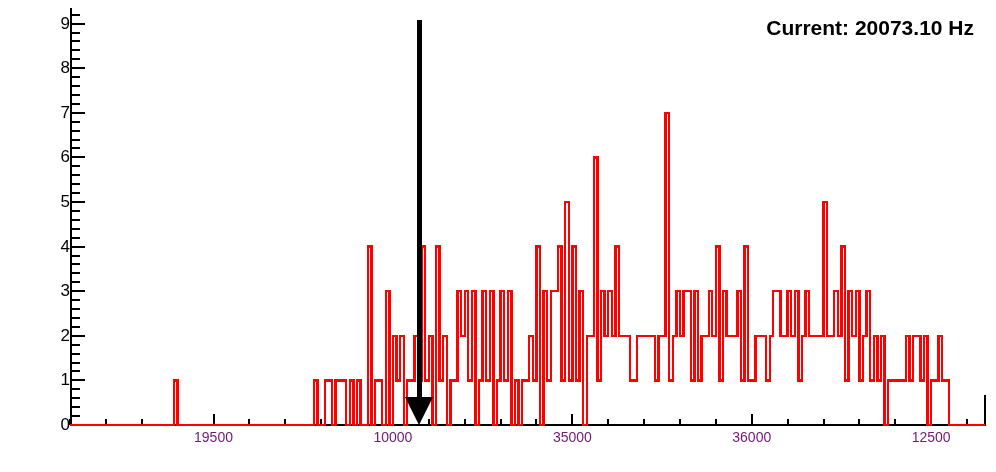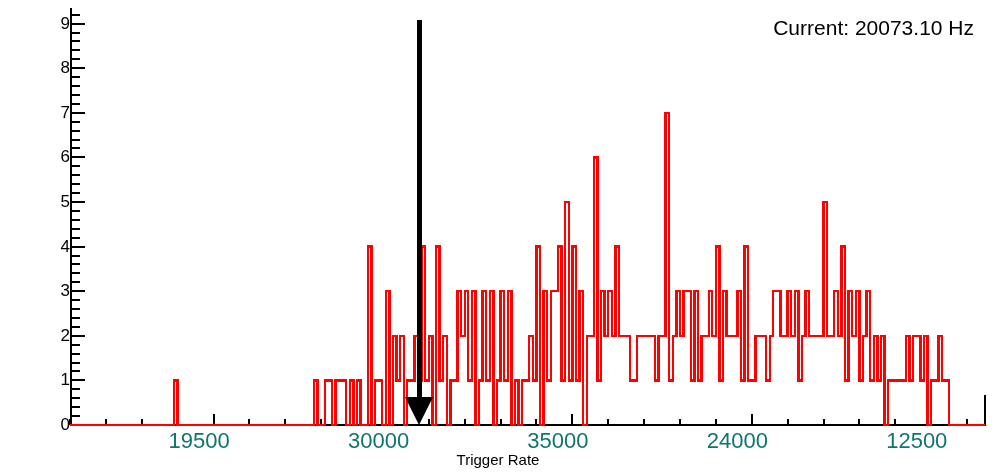--- a/index.html
+++ b/index.html
@@ -15,36 +15,36 @@
   .ytick.major{width:13px;}
   .ytick.minor{width:8px;}
   .ylabel{position:absolute;right:926px;width:40px;text-align:right;
           font-size:17px;color:#000;line-height:1;}
 
   
   .xtick{position:absolute;background:#000;width:2px;top:414px;}
   .xtick.major{height:11px;}
   .xtick.minor{height:6px;top:419px;}
   .xlabel{position:absolute;top:430px;width:90px;margin-left:-45px;
-          font-size:22px;color:#0f766e;line-height:1;}
+          text-align:center;font-size:14px;color:#701a75;line-height:1;}
   #xtitle{position:absolute;top:452px;left:0;width:996px;text-align:center;
           font-size:15px;color:#000;line-height:1;}
 
   
   #hist{position:absolute;left:70px;top:8px;width:915px;height:417px;}
   #hist svg{display:block;}
 
   
   #marker{position:absolute;}
   #marker .shaft{position:absolute;width:5px;background:#000;}
   #marker .head{position:absolute;width:0;height:0;}
 
   
   #current-label{position:absolute;right:22px;top:16px;
-        font-size:21px;font-weight:normal;color:#000;white-space:nowrap;}
+        font-size:21px;font-weight:bold;color:#000;white-space:nowrap;}
 </style>
 </head>
 <body>
 
 <div id="root">
 
   <div id="axis-left"></div>
   <div id="axis-bottom"></div>
   <div id="axis-right-stub"></div>
 
@@ -129,34 +129,33 @@
       <div class="xtick minor" style="left: 679px;"></div>
       <div class="xtick minor" style="left: 714.882px;"></div>
       <div class="xtick major" style="left: 750.765px;"></div>
       <div class="xtick minor" style="left: 786.647px;"></div>
       <div class="xtick minor" style="left: 822.529px;"></div>
       <div class="xtick minor" style="left: 858.412px;"></div>
       <div class="xtick minor" style="left: 894.294px;"></div>
       <div class="xtick major" style="left: 930.176px;"></div>
       <div class="xtick minor" style="left: 966.059px;"></div>
       <div class="xlabel" style="left: 213.529px;">19500</div>
-      <div class="xlabel" style="left: 392.941px;">30000</div>
+      <div class="xlabel" style="left: 392.941px;">10000</div>
       <div class="xlabel" style="left: 572.353px;">35000</div>
-      <div class="xlabel" style="left: 751.765px;">24000</div>
+      <div class="xlabel" style="left: 751.765px;">36000</div>
       <div class="xlabel" style="left: 931.176px;">12500</div>
     </div>
 
   <div id="hist">
       <svg width="915" height="419">
         <path d="M0.00 417.00 L0.00 417.00 L3.59 417.00 L3.59 417.00 L7.18 417.00 L7.18 417.00 L10.76 417.00 L10.76 417.00 L14.35 417.00 L14.35 417.00 L17.94 417.00 L17.94 417.00 L21.53 417.00 L21.53 417.00 L25.12 417.00 L25.12 417.00 L28.71 417.00 L28.71 417.00 L32.29 417.00 L32.29 417.00 L35.88 417.00 L35.88 417.00 L39.47 417.00 L39.47 417.00 L43.06 417.00 L43.06 417.00 L46.65 417.00 L46.65 417.00 L50.24 417.00 L50.24 417.00 L53.82 417.00 L53.82 417.00 L57.41 417.00 L57.41 417.00 L61.00 417.00 L61.00 417.00 L64.59 417.00 L64.59 417.00 L68.18 417.00 L68.18 417.00 L71.76 417.00 L71.76 417.00 L75.35 417.00 L75.35 417.00 L78.94 417.00 L78.94 417.00 L82.53 417.00 L82.53 417.00 L86.12 417.00 L86.12 417.00 L89.71 417.00 L89.71 417.00 L93.29 417.00 L93.29 417.00 L96.88 417.00 L96.88 417.00 L100.47 417.00 L100.47 417.00 L104.06 417.00 L104.06 372.40 L107.65 372.40 L107.65 417.00 L111.24 417.00 L111.24 417.00 L114.82 417.00 L114.82 417.00 L118.41 417.00 L118.41 417.00 L122.00 417.00 L122.00 417.00 L125.59 417.00 L125.59 417.00 L129.18 417.00 L129.18 417.00 L132.76 417.00 L132.76 417.00 L136.35 417.00 L136.35 417.00 L139.94 417.00 L139.94 417.00 L143.53 417.00 L143.53 417.00 L147.12 417.00 L147.12 417.00 L150.71 417.00 L150.71 417.00 L154.29 417.00 L154.29 417.00 L157.88 417.00 L157.88 417.00 L161.47 417.00 L161.47 417.00 L165.06 417.00 L165.06 417.00 L168.65 417.00 L168.65 417.00 L172.24 417.00 L172.24 417.00 L175.82 417.00 L175.82 417.00 L179.41 417.00 L179.41 417.00 L183.00 417.00 L183.00 417.00 L186.59 417.00 L186.59 417.00 L190.18 417.00 L190.18 417.00 L193.76 417.00 L193.76 417.00 L197.35 417.00 L197.35 417.00 L200.94 417.00 L200.94 417.00 L204.53 417.00 L204.53 417.00 L208.12 417.00 L208.12 417.00 L211.71 417.00 L211.71 417.00 L215.29 417.00 L215.29 417.00 L218.88 417.00 L218.88 417.00 L222.47 417.00 L222.47 417.00 L226.06 417.00 L226.06 417.00 L229.65 417.00 L229.65 417.00 L233.24 417.00 L233.24 417.00 L236.82 417.00 L236.82 417.00 L240.41 417.00 L240.41 417.00 L244.00 417.00 L244.00 372.40 L247.59 372.40 L247.59 417.00 L251.18 417.00 L251.18 417.00 L254.76 417.00 L254.76 372.40 L258.35 372.40 L258.35 372.40 L261.94 372.40 L261.94 417.00 L265.53 417.00 L265.53 372.40 L269.12 372.40 L269.12 372.40 L272.71 372.40 L272.71 372.40 L276.29 372.40 L276.29 417.00 L279.88 417.00 L279.88 372.40 L283.47 372.40 L283.47 417.00 L287.06 417.00 L287.06 372.40 L290.65 372.40 L290.65 417.00 L294.24 417.00 L294.24 417.00 L297.82 417.00 L297.82 238.60 L301.41 238.60 L301.41 417.00 L305.00 417.00 L305.00 372.40 L308.59 372.40 L308.59 372.40 L312.18 372.40 L312.18 417.00 L315.76 417.00 L315.76 283.20 L319.35 283.20 L319.35 417.00 L322.94 417.00 L322.94 327.80 L326.53 327.80 L326.53 372.40 L330.12 372.40 L330.12 327.80 L333.71 327.80 L333.71 417.00 L337.29 417.00 L337.29 372.40 L340.88 372.40 L340.88 372.40 L344.47 372.40 L344.47 327.80 L348.06 327.80 L348.06 372.40 L351.65 372.40 L351.65 238.60 L355.24 238.60 L355.24 372.40 L358.82 372.40 L358.82 327.80 L362.41 327.80 L362.41 417.00 L366.00 417.00 L366.00 238.60 L369.59 238.60 L369.59 372.40 L373.18 372.40 L373.18 327.80 L376.76 327.80 L376.76 417.00 L380.35 417.00 L380.35 372.40 L383.94 372.40 L383.94 372.40 L387.53 372.40 L387.53 283.20 L391.12 283.20 L391.12 327.80 L394.71 327.80 L394.71 283.20 L398.29 283.20 L398.29 372.40 L401.88 372.40 L401.88 283.20 L405.47 283.20 L405.47 417.00 L409.06 417.00 L409.06 372.40 L412.65 372.40 L412.65 283.20 L416.24 283.20 L416.24 372.40 L419.82 372.40 L419.82 283.20 L423.41 283.20 L423.41 417.00 L427.00 417.00 L427.00 372.40 L430.59 372.40 L430.59 283.20 L434.18 283.20 L434.18 372.40 L437.76 372.40 L437.76 283.20 L441.35 283.20 L441.35 417.00 L444.94 417.00 L444.94 372.40 L448.53 372.40 L448.53 417.00 L452.12 417.00 L452.12 372.40 L455.71 372.40 L455.71 372.40 L459.29 372.40 L459.29 327.80 L462.88 327.80 L462.88 372.40 L466.47 372.40 L466.47 238.60 L470.06 238.60 L470.06 417.00 L473.65 417.00 L473.65 283.20 L477.24 283.20 L477.24 372.40 L480.82 372.40 L480.82 283.20 L484.41 283.20 L484.41 283.20 L488.00 283.20 L488.00 238.60 L491.59 238.60 L491.59 372.40 L495.18 372.40 L495.18 194.01 L498.76 194.01 L498.76 372.40 L502.35 372.40 L502.35 238.60 L505.94 238.60 L505.94 372.40 L509.53 372.40 L509.53 283.20 L513.12 283.20 L513.12 417.00 L516.71 417.00 L516.71 327.80 L520.29 327.80 L520.29 327.80 L523.88 327.80 L523.88 149.41 L527.47 149.41 L527.47 372.40 L531.06 372.40 L531.06 283.20 L534.65 283.20 L534.65 327.80 L538.24 327.80 L538.24 283.20 L541.82 283.20 L541.82 327.80 L545.41 327.80 L545.41 238.60 L549.00 238.60 L549.00 327.80 L552.59 327.80 L552.59 327.80 L556.18 327.80 L556.18 327.80 L559.76 327.80 L559.76 372.40 L563.35 372.40 L563.35 372.40 L566.94 372.40 L566.94 327.80 L570.53 327.80 L570.53 327.80 L574.12 327.80 L574.12 327.80 L577.71 327.80 L577.71 327.80 L581.29 327.80 L581.29 327.80 L584.88 327.80 L584.88 372.40 L588.47 372.40 L588.47 327.80 L592.06 327.80 L592.06 327.80 L595.65 327.80 L595.65 104.81 L599.24 104.81 L599.24 372.40 L602.82 372.40 L602.82 327.80 L606.41 327.80 L606.41 283.20 L610.00 283.20 L610.00 327.80 L613.59 327.80 L613.59 283.20 L617.18 283.20 L617.18 283.20 L620.76 283.20 L620.76 372.40 L624.35 372.40 L624.35 283.20 L627.94 283.20 L627.94 372.40 L631.53 372.40 L631.53 327.80 L635.12 327.80 L635.12 327.80 L638.71 327.80 L638.71 283.20 L642.29 283.20 L642.29 327.80 L645.88 327.80 L645.88 238.60 L649.47 238.60 L649.47 372.40 L653.06 372.40 L653.06 283.20 L656.65 283.20 L656.65 327.80 L660.24 327.80 L660.24 327.80 L663.82 327.80 L663.82 327.80 L667.41 327.80 L667.41 283.20 L671.00 283.20 L671.00 372.40 L674.59 372.40 L674.59 238.60 L678.18 238.60 L678.18 372.40 L681.76 372.40 L681.76 372.40 L685.35 372.40 L685.35 327.80 L688.94 327.80 L688.94 327.80 L692.53 327.80 L692.53 327.80 L696.12 327.80 L696.12 372.40 L699.71 372.40 L699.71 327.80 L703.29 327.80 L703.29 283.20 L706.88 283.20 L706.88 283.20 L710.47 283.20 L710.47 327.80 L714.06 327.80 L714.06 327.80 L717.65 327.80 L717.65 283.20 L721.24 283.20 L721.24 327.80 L724.82 327.80 L724.82 283.20 L728.41 283.20 L728.41 372.40 L732.00 372.40 L732.00 327.80 L735.59 327.80 L735.59 283.20 L739.18 283.20 L739.18 327.80 L742.76 327.80 L742.76 327.80 L746.35 327.80 L746.35 327.80 L749.94 327.80 L749.94 327.80 L753.53 327.80 L753.53 194.01 L757.12 194.01 L757.12 327.80 L760.71 327.80 L760.71 327.80 L764.29 327.80 L764.29 283.20 L767.88 283.20 L767.88 327.80 L771.47 327.80 L771.47 238.60 L775.06 238.60 L775.06 372.40 L778.65 372.40 L778.65 283.20 L782.24 283.20 L782.24 327.80 L785.82 327.80 L785.82 283.20 L789.41 283.20 L789.41 372.40 L793.00 372.40 L793.00 327.80 L796.59 327.80 L796.59 283.20 L800.18 283.20 L800.18 372.40 L803.76 372.40 L803.76 327.80 L807.35 327.80 L807.35 372.40 L810.94 372.40 L810.94 327.80 L814.53 327.80 L814.53 417.00 L818.12 417.00 L818.12 372.40 L821.71 372.40 L821.71 372.40 L825.29 372.40 L825.29 372.40 L828.88 372.40 L828.88 372.40 L832.47 372.40 L832.47 372.40 L836.06 372.40 L836.06 327.80 L839.65 327.80 L839.65 372.40 L843.24 372.40 L843.24 327.80 L846.82 327.80 L846.82 327.80 L850.41 327.80 L850.41 372.40 L854.00 372.40 L854.00 327.80 L857.59 327.80 L857.59 417.00 L861.18 417.00 L861.18 372.40 L864.76 372.40 L864.76 372.40 L868.35 372.40 L868.35 327.80 L871.94 327.80 L871.94 372.40 L875.53 372.40 L875.53 372.40 L879.12 372.40 L879.12 417.00 L882.71 417.00 L882.71 417.00 L886.29 417.00 L886.29 417.00 L889.88 417.00 L889.88 417.00 L893.47 417.00 L893.47 417.00 L897.06 417.00 L897.06 417.00 L900.65 417.00 L900.65 417.00 L904.24 417.00 L904.24 417.00 L907.82 417.00 L907.82 417.00 L911.41 417.00 L911.41 417.00 L915.00 417.00 L915.00 417.00 L918.59 417.00 L918.59 417.00 L922.18 417.00 L922.18 417.00 L925.76 417.00 L925.76 417.00 L929.35 417.00 L929.35 417.00 L932.94 417.00 L932.94 417.00 L936.53 417.00 L936.53 417.00 L940.12 417.00 L940.12 417.00 L943.71 417.00 L943.71 417.00 L947.29 417.00 L947.29 417.00 L950.88 417.00 L950.88 417.00 L954.47 417.00 L954.47 417.00 L958.06 417.00 L958.06 417.00 L961.65 417.00 L961.65 417.00 L965.24 417.00 L965.24 417.00 L968.82 417.00 L968.82 417.00 L972.41 417.00 L972.41 417.00 L976.00 417.00 L976.00 417.00 L979.59 417.00 L979.59 417.00 L983.18 417.00 L983.18 417.00 L986.76 417.00 L986.76 417.00 L990.35 417.00 L990.35 417.00 L993.94 417.00 L993.94 417.00 L997.53 417.00 L997.53 417.00 L1001.12 417.00 L1001.12 417.00 L1004.71 417.00 L1004.71 417.00 L1008.29 417.00 L1008.29 417.00 L1011.88 417.00 L1011.88 417.00 L1015.47 417.00 L1015.47 417.00 L1019.06 417.00 L1019.06 417.00 L1022.65 417.00 L1022.65 417.00 L1026.24 417.00 L1026.24 417.00 L1029.82 417.00 L1029.82 417.00 L1033.41 417.00 L1033.41 417.00 L1037.00 417.00 L1037.00 417.00 L1040.59 417.00 L1040.59 417.00 L1044.18 417.00 L1044.18 417.00 L1047.76 417.00 L1047.76 417.00 L1051.35 417.00 L1051.35 417.00 L1054.94 417.00 L1054.94 417.00 L1058.53 417.00 L1058.53 417.00 L1062.12 417.00 L1062.12 417.00 L1065.71 417.00 L1065.71 417.00 L1069.29 417.00 L1069.29 417.00 L1072.88 417.00 L1072.88 417.00 L1076.47 417.00 L1076.47 417.00 L1080.06 417.00 L1080.06 417.00 L1083.65 417.00 L1083.65 417.00 L1087.24 417.00 L1087.24 417.00 L1090.82 417.00 L1090.82 417.00 L1094.41 417.00 L1094.41 417.00 L1098.00 417.00 L1098.00 417.00 L1101.59 417.00 L1101.59 417.00 L1105.18 417.00 L1105.18 417.00 L1108.76 417.00 L1108.76 417.00 L1112.35 417.00 L1112.35 417.00 L1115.94 417.00 L1115.94 417.00 L1119.53 417.00 L1119.53 417.00 L1123.12 417.00 L1123.12 417.00 L1126.71 417.00 L1126.71 417.00 L1130.29 417.00 L1130.29 417.00 L1133.88 417.00 L1133.88 417.00 L1137.47 417.00 L1137.47 417.00 L1141.06 417.00 L1141.06 417.00 L1144.65 417.00 L1144.65 417.00 L1148.24 417.00 L1148.24 417.00 L1151.82 417.00 L1151.82 417.00 L1155.41 417.00 L1155.41 417.00 L1159.00 417.00 L1159.00 417.00 L1162.59 417.00 L1162.59 417.00 L1166.18 417.00 L1166.18 417.00 L1169.76 417.00 L1169.76 417.00 L1173.35 417.00 L1173.35 417.00 L1176.94 417.00 L1176.94 417.00 L1180.53 417.00 L1180.53 417.00 L1184.12 417.00 L1184.12 417.00 L1187.71 417.00 L1187.71 417.00 L1191.29 417.00 L1191.29 417.00 L1194.88 417.00 L1194.88 417.00 L1198.47 417.00 L1198.47 417.00 L1202.06 417.00 L1202.06 417.00 L1205.65 417.00 L1205.65 417.00 L1209.24 417.00 L1209.24 417.00 L1212.82 417.00 L1212.82 417.00 L1216.41 417.00 L1216.41 417.00 L1220.00 417.00 L1220.00 417.00 L1223.59 417.00 L1223.59 417.00 L1227.18 417.00 L1227.18 417.00 L1230.76 417.00 L1230.76 417.00 L1234.35 417.00 L1234.35 417.00 L1237.94 417.00 L1237.94 417.00 L1241.53 417.00 L1241.53 417.00 L1245.12 417.00 L1245.12 417.00 L1248.71 417.00 L1248.71 417.00 L1252.29 417.00 L1252.29 417.00 L1255.88 417.00 L1255.88 417.00 L1259.47 417.00 L1259.47 417.00 L1263.06 417.00 L1263.06 417.00 L1266.65 417.00 L1266.65 417.00 L1270.24 417.00 L1270.24 417.00 L1273.82 417.00 L1273.82 417.00 L1277.41 417.00 L1277.41 417.00 L1281.00 417.00 L1281.00 417.00 L1284.59 417.00 L1284.59 417.00 L1288.18 417.00 L1288.18 417.00 L1291.76 417.00 L1291.76 417.00 L1295.35 417.00 L1295.35 417.00 L1298.94 417.00 L1298.94 417.00 L1302.53 417.00 L1302.53 417.00 L1306.12 417.00 L1306.12 417.00 L1309.71 417.00 L1309.71 417.00 L1313.29 417.00 L1313.29 417.00 L1316.88 417.00 L1316.88 417.00 L1320.47 417.00 L1320.47 417.00 L1324.06 417.00 L1324.06 417.00 L1327.65 417.00 L1327.65 417.00 L1331.24 417.00 L1331.24 417.00 L1334.82 417.00 L1334.82 417.00 L1338.41 417.00 L1338.41 417.00 L1342.00 417.00 L1342.00 417.00 L1345.59 417.00 L1345.59 417.00 L1349.18 417.00 L1349.18 417.00 L1352.76 417.00 L1352.76 417.00 L1356.35 417.00 L1356.35 417.00 L1359.94 417.00 L1359.94 417.00 L1363.53 417.00 L1363.53 417.00 L1367.12 417.00 L1367.12 417.00 L1370.71 417.00 L1370.71 417.00 L1374.29 417.00 L1374.29 417.00 L1377.88 417.00 L1377.88 417.00 L1381.47 417.00 L1381.47 417.00 L1385.06 417.00 L1385.06 417.00 L1388.65 417.00 L1388.65 417.00 L1392.24 417.00 L1392.24 417.00 L1395.82 417.00 L1395.82 417.00 L1399.41 417.00 L1399.41 417.00 L1403.00 417.00 L1403.00 417.00 L1406.59 417.00 L1406.59 417.00 L1410.18 417.00 L1410.18 417.00 L1413.76 417.00 L1413.76 417.00 L1417.35 417.00 L1417.35 417.00 L1420.94 417.00 L1420.94 417.00 L1424.53 417.00 L1424.53 417.00 L1428.12 417.00 L1428.12 417.00 L1431.71 417.00 L1431.71 417.00 L1435.29 417.00 L1435.29 417.00 L1438.88 417.00 L1438.88 417.00 L1442.47 417.00 L1442.47 417.00 L1446.06 417.00 L1446.06 417.00 L1449.65 417.00 L1449.65 417.00 L1453.24 417.00 L1453.24 417.00 L1456.82 417.00 L1456.82 417.00 L1460.41 417.00 L1460.41 417.00 L1464.00 417.00 L1464.00 417.00 L1467.59 417.00 L1467.59 417.00 L1471.18 417.00 L1471.18 417.00 L1474.76 417.00 L1474.76 417.00 L1478.35 417.00 L1478.35 417.00 L1481.94 417.00 L1481.94 417.00 L1485.53 417.00 L1485.53 417.00 L1489.12 417.00 L1489.12 417.00 L1492.71 417.00 L1492.71 417.00 L1496.29 417.00 L1496.29 417.00 L1499.88 417.00 L1499.88 417.00 L1503.47 417.00 L1503.47 417.00 L1507.06 417.00 L1507.06 417.00 L1510.65 417.00 L1510.65 417.00 L1514.24 417.00 L1514.24 417.00 L1517.82 417.00 L1517.82 417.00 L1521.41 417.00 L1521.41 417.00 L1525.00 417.00 L1525.00 417.00 L1528.59 417.00 L1528.59 417.00 L1532.18 417.00 L1532.18 417.00 L1535.76 417.00 L1535.76 417.00 L1539.35 417.00 L1539.35 417.00 L1542.94 417.00 L1542.94 417.00 L1546.53 417.00 L1546.53 417.00 L1550.12 417.00 L1550.12 417.00 L1553.71 417.00 L1553.71 417.00 L1557.29 417.00 L1557.29 417.00 L1560.88 417.00 L1560.88 417.00 L1564.47 417.00 L1564.47 417.00 L1568.06 417.00 L1568.06 417.00 L1571.65 417.00 L1571.65 417.00 L1575.24 417.00 L1575.24 417.00 L1578.82 417.00 L1578.82 417.00 L1582.41 417.00 L1582.41 417.00 L1586.00 417.00 L1586.00 417.00 L1589.59 417.00 L1589.59 417.00 L1593.18 417.00 L1593.18 417.00 L1596.76 417.00 L1596.76 417.00 L1600.35 417.00 L1600.35 417.00 L1603.94 417.00 L1603.94 417.00 L1607.53 417.00 L1607.53 417.00 L1611.12 417.00 L1611.12 417.00 L1614.71 417.00 L1614.71 417.00 L1618.29 417.00 L1618.29 417.00 L1621.88 417.00 L1621.88 417.00 L1625.47 417.00 L1625.47 417.00 L1629.06 417.00 L1629.06 417.00 L1632.65 417.00 L1632.65 417.00 L1636.24 417.00 L1636.24 417.00 L1639.82 417.00 L1639.82 417.00 L1643.41 417.00 L1643.41 417.00 L1647.00 417.00 L1647.00 417.00 L1650.59 417.00 L1650.59 417.00 L1654.18 417.00 L1654.18 417.00 L1657.76 417.00 L1657.76 417.00 L1661.35 417.00 L1661.35 417.00 L1664.94 417.00 L1664.94 417.00 L1668.53 417.00 L1668.53 417.00 L1672.12 417.00 L1672.12 417.00 L1675.71 417.00 L1675.71 417.00 L1679.29 417.00 L1679.29 417.00 L1682.88 417.00 L1682.88 417.00 L1686.47 417.00 L1686.47 417.00 L1690.06 417.00 L1690.06 417.00 L1693.65 417.00 L1693.65 417.00 L1697.24 417.00 L1697.24 417.00 L1700.82 417.00 L1700.82 417.00 L1704.41 417.00 L1704.41 417.00 L1708.00 417.00 L1708.00 417.00 L1711.59 417.00 L1711.59 417.00 L1715.18 417.00 L1715.18 417.00 L1718.76 417.00 L1718.76 417.00 L1722.35 417.00 L1722.35 417.00 L1725.94 417.00 L1725.94 417.00 L1729.53 417.00 L1729.53 417.00 L1733.12 417.00 L1733.12 417.00 L1736.71 417.00 L1736.71 417.00 L1740.29 417.00 L1740.29 417.00 L1743.88 417.00 L1743.88 417.00 L1747.47 417.00 L1747.47 417.00 L1751.06 417.00 L1751.06 417.00 L1754.65 417.00 L1754.65 417.00 L1758.24 417.00 L1758.24 417.00 L1761.82 417.00 L1761.82 417.00 L1765.41 417.00 L1765.41 417.00 L1769.00 417.00 L1769.00 417.00 L1772.59 417.00 L1772.59 417.00 L1776.18 417.00 L1776.18 417.00 L1779.76 417.00 L1779.76 417.00 L1783.35 417.00 L1783.35 417.00 L1786.94 417.00 L1786.94 417.00 L1790.53 417.00 L1790.53 417.00 L1794.12 417.00 L1794.12 417.00 L1797.71 417.00 L1797.71 417.00 L1801.29 417.00 L1801.29 417.00 L1804.88 417.00 L1804.88 417.00 L1808.47 417.00 L1808.47 417.00 L1812.06 417.00 L1812.06 417.00 L1815.65 417.00 L1815.65 417.00 L1819.24 417.00 L1819.24 417.00 L1822.82 417.00 L1822.82 417.00 L1826.41 417.00 L1826.41 417.00 L1830.00 417.00 L1830.00 417.00 L1833.59 417.00 L1833.59 417.00 L1837.18 417.00 L1837.18 417.00 L1840.76 417.00 L1840.76 417.00 L1844.35 417.00 L1844.35 417.00 L1847.94 417.00 L1847.94 417.00 L1851.53 417.00 L1851.53 417.00 L1855.12 417.00 L1855.12 417.00 L1858.71 417.00 L1858.71 417.00 L1862.29 417.00 L1862.29 417.00 L1865.88 417.00 L1865.88 417.00 L1869.47 417.00 L1869.47 417.00 L1873.06 417.00 L1873.06 417.00 L1876.65 417.00 L1876.65 417.00 L1880.24 417.00 L1880.24 417.00 L1883.82 417.00 L1883.82 417.00" fill="none" stroke="#ff0000" stroke-width="2.4" shape-rendering="crispEdges"></path>
       </svg>
     </div>
 
   <div id="marker">
     <div class="shaft" style="left: 416.671px; top: 20px; height: 378px;"></div>
     <div class="head" style="left: 405.171px; top: 397px; border-left: 14px solid transparent; border-right: 14px solid transparent; border-top: 28px solid rgb(0, 0, 0);"></div>
   </div>
 
-  <div id="xtitle">Trigger Rate</div>
 
   <div id="current-label">Current: 20073.10 Hz</div>
 
 </div>
 
 </body></html>

